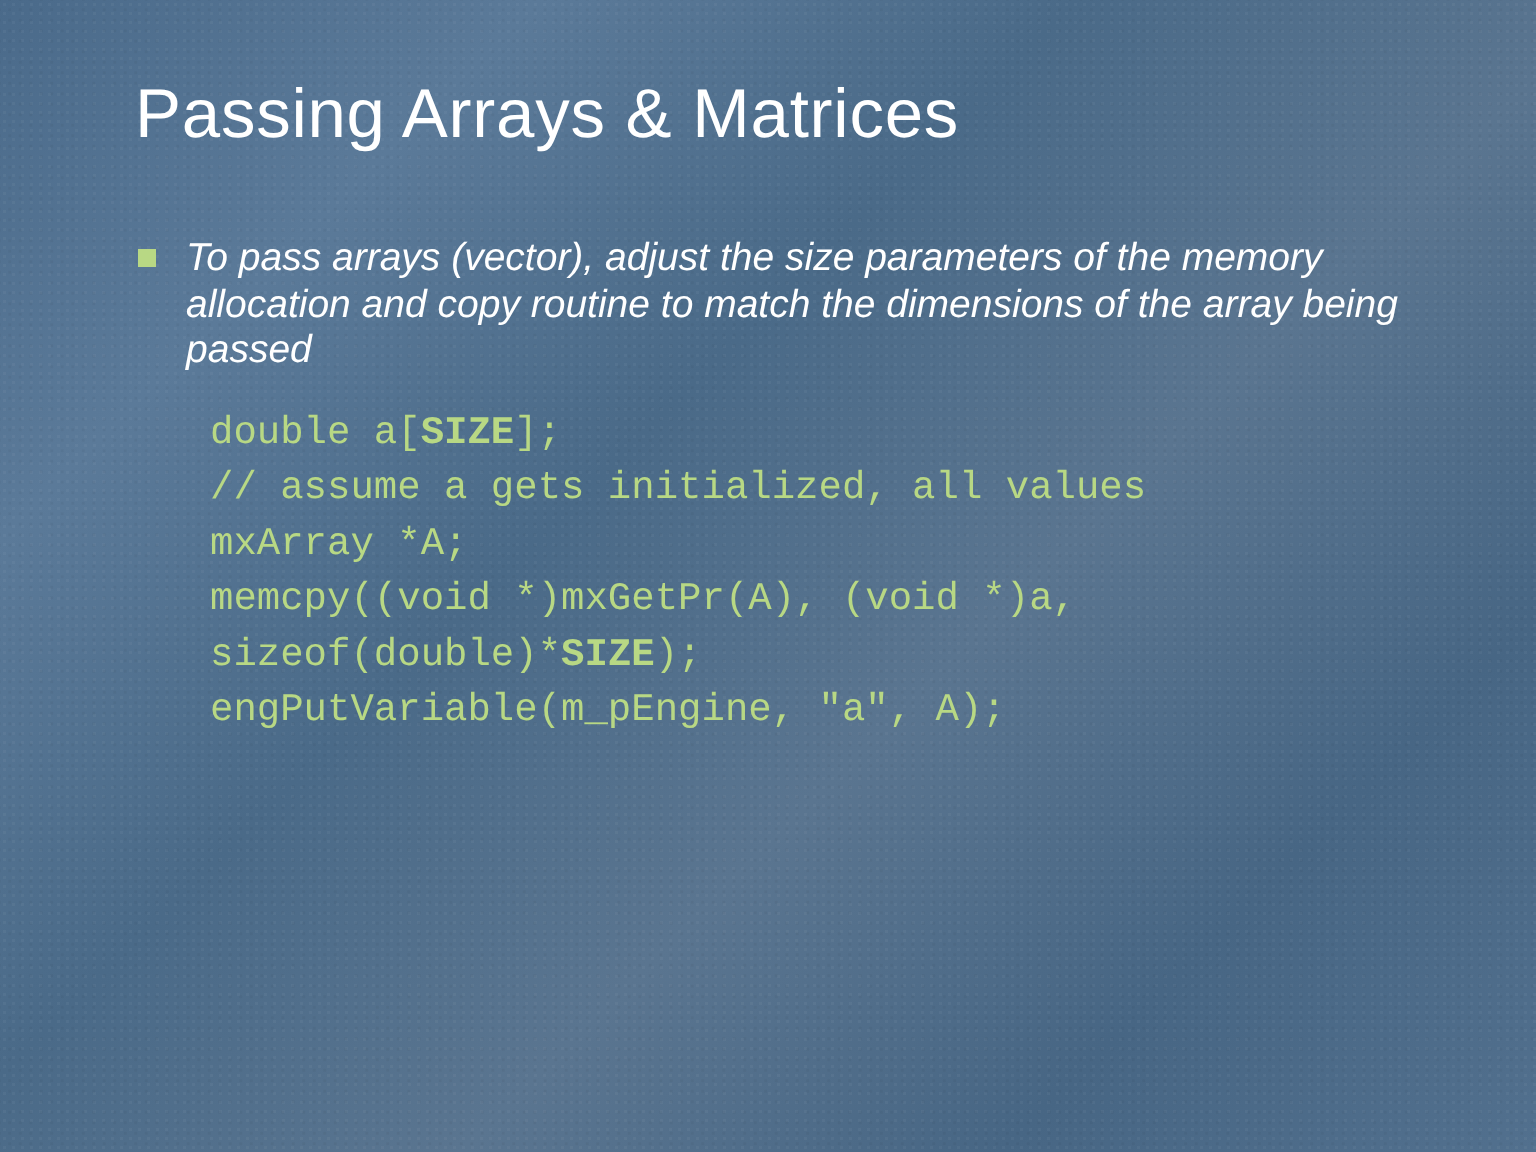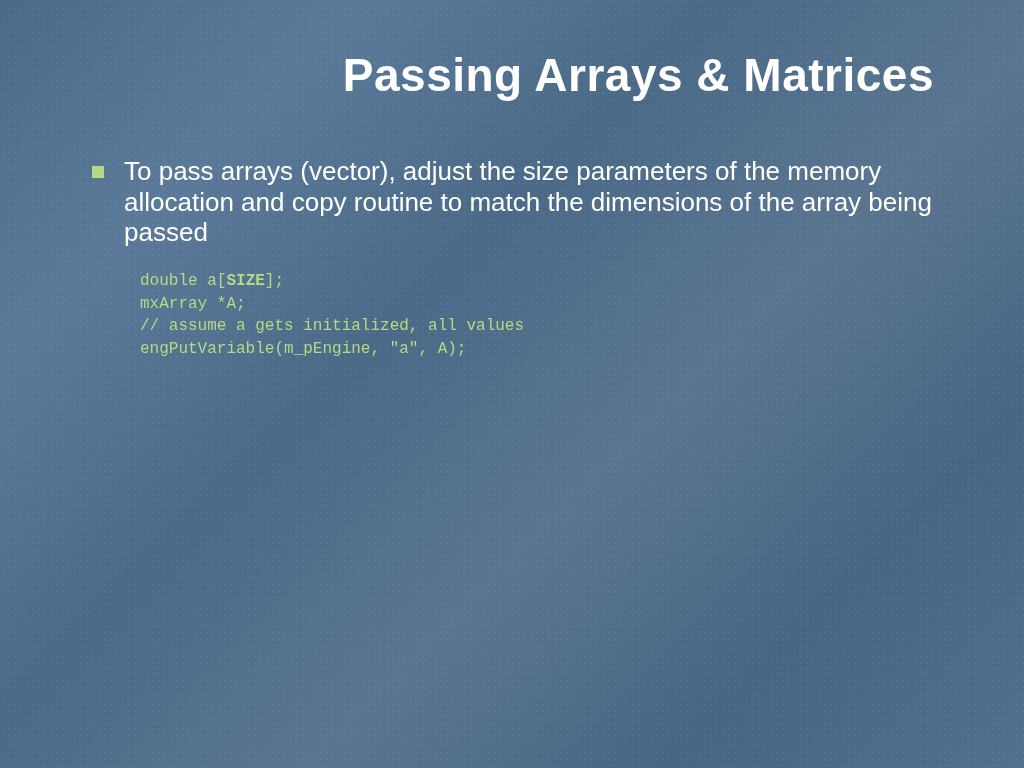--- a/index.html
+++ b/index.html
@@ -23,28 +23,28 @@
     background-position: 0 0, 3px 3px;
     pointer-events: none;
   }
   .slide {
     position: relative;
     width: 1024px;
     height: 768px;
     padding: 48px 90px 40px 90px;
   }
   .title {
-    text-align: right;
+    text-align: left;
     font-size: 46px;
-    font-weight: 700;
+    font-weight: 400;
     color: #ffffff;
     margin-bottom: 54px;
     letter-spacing: 0.5px;
   }
-  ul.top { list-style: none; }
+  ul.top { list-style: none; font-style: italic; }
   ul.top > li {
     position: relative;
     padding-left: 34px;
     font-size: 26px;
     line-height: 1.18;
     margin-bottom: 6px;
     color: #ffffff;
     font-weight: 400;
   }
   ul.top > li::before {
@@ -52,37 +52,38 @@
     position: absolute;
     left: 2px;
     top: 10px;
     width: 12px;
     height: 12px;
     background: #b8d884;
   }
   .code-block {
     margin: 22px 0 22px 50px;
     font-family: "Courier New", Courier, monospace;
-    font-size: 16px;
+    font-size: 26px;
     line-height: 1.42;
     color: #b8d884;
   }
   .code-block .line { white-space: pre-wrap; }
   .code-block .bold { font-weight: bold; }
 </style>
 </head>
 <body>
 
 <div class="slide">
   <h1 class="title">Passing Arrays &amp; Matrices</h1>
 
   <ul class="top">
     <li>To pass arrays (vector), adjust the size parameters of the memory allocation and copy routine to match the dimensions of the array being passed</li>
   </ul>
 
   <div class="code-block">
     <div class="line"><span>double a[</span><span class="bold">SIZE</span><span>];</span></div>
+    <div class="line">// assume a gets initialized, all values</div>
     <div class="line">mxArray *A;</div>
-    <div class="line">// assume a gets initialized, all values</div>
+    <div class="line"><span>memcpy((void *)mxGetPr(A), (void *)a, sizeof(double)*</span><span class="bold">SIZE</span><span>);</span></div>
     <div class="line">engPutVariable(m_pEngine, "a", A);</div>
   </div>
 
 </div>
 
 </body></html>

